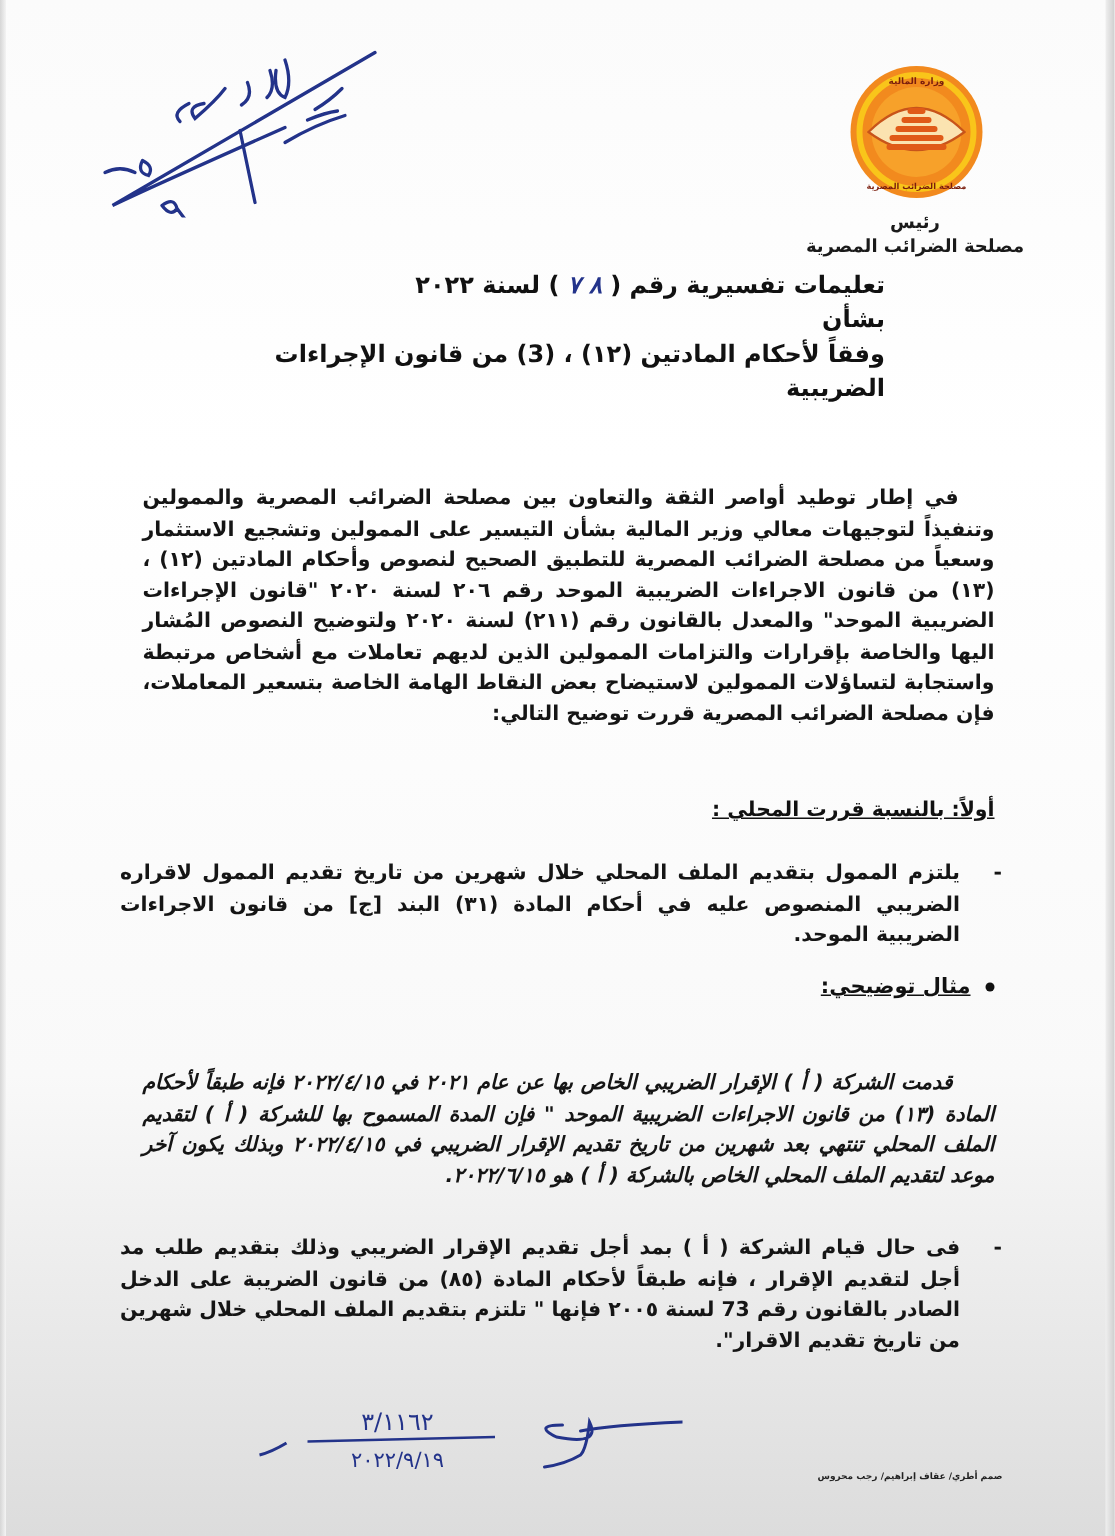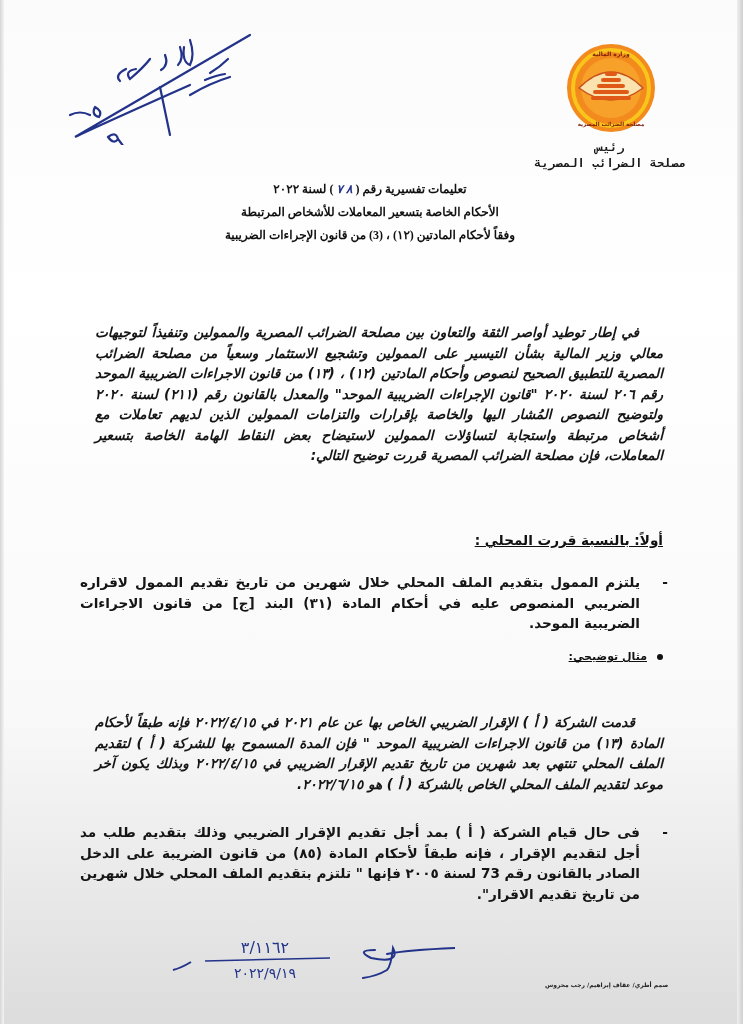--- a/index.html
+++ b/index.html
@@ -7,35 +7,35 @@
     width: 743px; height: 1024px; overflow: hidden; position: relative;
     background: linear-gradient(to bottom, #fbfbfb 0%, #ffffff 30%, #f9f9f9 70%, #dcdcdc 100%);
     font-family: "DejaVu Sans", sans-serif;
     color: #111;
   }
   .page-edge-left { position: absolute; left: 0; top: 0; width: 4px; height: 1024px; background: linear-gradient(to right, #d6d6d6, #f4f4f4); }
   .page-edge-right { position: absolute; right: 0; top: 0; width: 6px; height: 1024px; background: linear-gradient(to left, #cfcfcf, #efefef); }
 
   
   .logo { position: absolute; left: 565px; top: 42px; width: 92px; height: 92px; }
-  .org-title { position: absolute; left: 530px; top: 140px; width: 160px; text-align: center; direction: rtl; font-weight: bold; font-size: 12px; line-height: 16px; color: #1a1a1a; font-family: Liberation Mono, monospace; }
+  .org-title { position: absolute; left: 530px; top: 140px; width: 160px; text-align: center; direction: rtl; font-weight: bold; font-size: 12px; line-height: 16px; color: #1a1a1a; }
 
   
   .handwriting { position: absolute; left: 40px; top: 25px; width: 220px; height: 120px; }
 
   
-  .title-block { position: absolute; left: 150px; top: 178px; width: 440px; direction: rtl; text-align: center; font-weight: bold; font-size: 12px; line-height: 23px; color: #111; font-family: Liberation Serif, serif; }
+  .title-block { position: absolute; left: 150px; top: 178px; width: 440px; direction: rtl; font-weight: bold; font-size: 16px; line-height: 23px; color: #111; }
   .title-block .num-box { color: #23338a; font-style: italic; }
 
   
   .body-text { position: absolute; left: 95px; width: 568px; direction: rtl; text-align: justify; text-align-last: right; font-weight: bold; font-size: 13.6px; line-height: 20.5px; color: #151515; }
-  .intro { top: 322px; text-indent: 24px; font-style: italic; }
+  .intro { top: 322px; text-indent: 24px; }
   .heading-local { position: absolute; right: 80px; top: 532px; direction: rtl; font-weight: bold; font-size: 13.6px; text-decoration: underline; }
   .point1 { top: 572px; }
-  .bullet-item { position: absolute; right: 80px; top: 650px; direction: rtl; font-weight: bold; font-size: 11px; display: flex; gap: 10px; align-items: center; }
+  .bullet-item { position: absolute; right: 80px; top: 650px; direction: rtl; font-weight: bold; font-size: 14px; display: flex; gap: 10px; align-items: center; }
   .bullet-dot { width: 6px; height: 6px; background: #111; border-radius: 50%; }
   .bullet-item .lbl { text-decoration: underline; }
   .example { top: 712px; text-indent: 28px; font-style: italic; }
   .point2 { top: 822px; }
   .dash { position: absolute; right: 0; top: 0; }
 
   
   .footer-sign { position: absolute; left: 165px; top: 928px; width: 290px; height: 60px; }
   .footer-small { position: absolute; left: 545px; top: 981px; direction: rtl; font-size: 6px; font-weight: bold; color: #222; }
 </style>
@@ -77,21 +77,21 @@
   <div>رئيس</div>
   <div>مصلحة الضرائب المصرية</div>
 </div>
 
 <div class="title-block">
   <div>
     <span>تعليمات تفسيرية رقم (</span>
     <span class="num-box">٨ ٧</span>
     <span>) لسنة ٢٠٢٢</span>
   </div>
-  <div>الأحكام الخاصة بتسعير المعاملات للأشخاص المرتبطة</div>
+  <div>بشأن</div>
   <div>وفقاً لأحكام المادتين (١٢) ، (3) من قانون الإجراءات الضريبية</div>
 </div>
 
 <p class="body-text intro" style="margin:0;">في إطار توطيد أواصر الثقة والتعاون بين مصلحة الضرائب المصرية والممولين وتنفيذاً لتوجيهات معالي وزير المالية بشأن التيسير على الممولين وتشجيع الاستثمار وسعياً من مصلحة الضرائب المصرية للتطبيق الصحيح لنصوص وأحكام المادتين (١٢) ، (١٣) من قانون الاجراءات الضريبية الموحد رقم ٢٠٦ لسنة ٢٠٢٠ "قانون الإجراءات الضريبية الموحد" والمعدل بالقانون رقم (٢١١) لسنة ٢٠٢٠ ولتوضيح النصوص المُشار اليها والخاصة بإقرارات والتزامات الممولين الذين لديهم تعاملات مع أشخاص مرتبطة واستجابة لتساؤلات الممولين لاستيضاح بعض النقاط الهامة الخاصة بتسعير المعاملات، فإن مصلحة الضرائب المصرية قررت توضيح التالي:</p>
 
 <div class="heading-local">أولاً: بالنسبة قررت المحلي :</div>
 
 <div class="body-text point1" style="padding-right:28px; left:80px; width:560px;">
   <span class="dash">-</span>
   <span>يلتزم الممول بتقديم الملف المحلي خلال شهرين من تاريخ تقديم الممول لاقراره الضريبي المنصوص عليه في أحكام المادة (٣١) البند [ج] من قانون الاجراءات الضريبية الموحد.</span>

